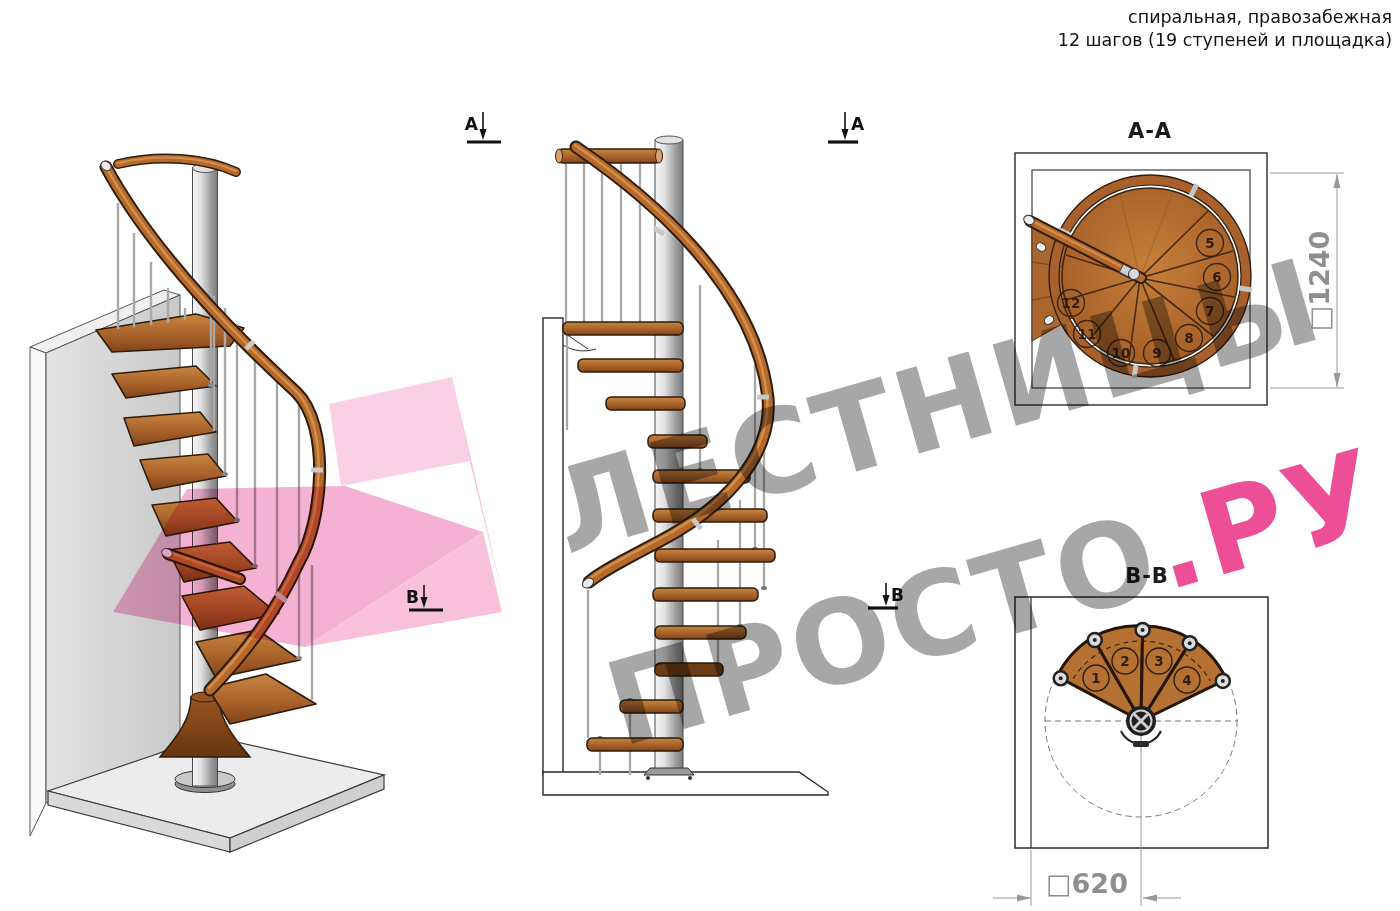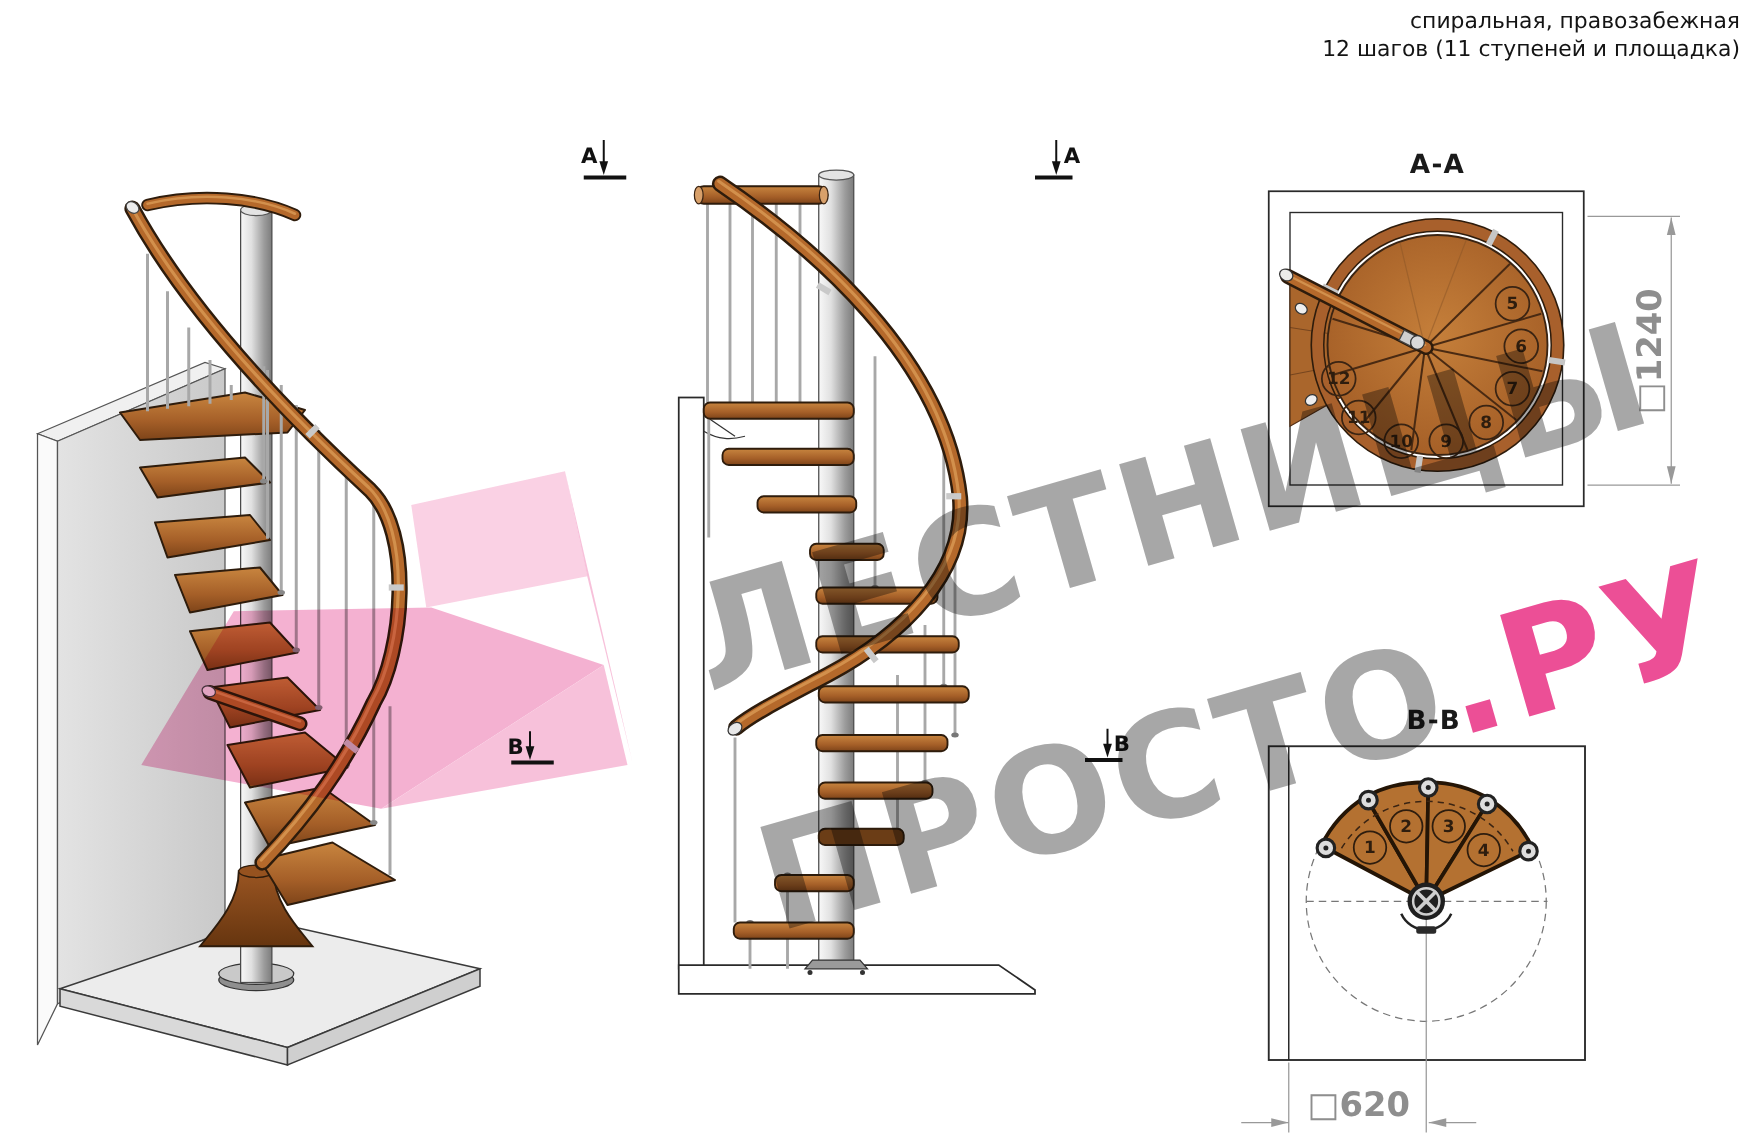--- a/index.html
+++ b/index.html
@@ -17,21 +17,21 @@
   .stepnum{fill:#2e1d0e;font-size:13.5px;font-weight:600;}
   .marker-letter{fill:#111;font-size:17px;font-weight:700;}
 </style>
 </head>
 <body>
 
 <div class="stage">
 
   <div class="header">
     <div>спиральная, правозабежная</div>
-    <div>12 шагов (11 ступеней и площадка)</div>
+    <div>12 шагов (19 ступеней и площадка)</div>
   </div>
 
   <svg width="1400" height="911" viewBox="0 0 1400 911">
     <defs>
       <linearGradient id="poleGrad" x1="0" y1="0" x2="1" y2="0">
         <stop offset="0" stop-color="#f8f8f8"></stop>
           <stop offset="0.35" stop-color="#e0e0e0"></stop>
         <stop offset="0.75" stop-color="#9c9c9c"></stop>
           <stop offset="1" stop-color="#7c7c7c"></stop>
       </linearGradient>

